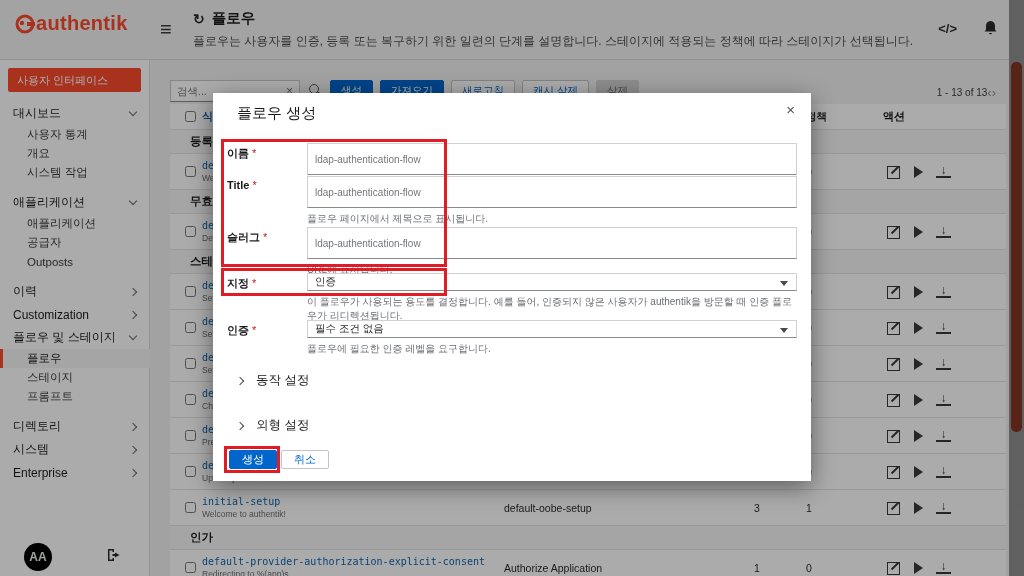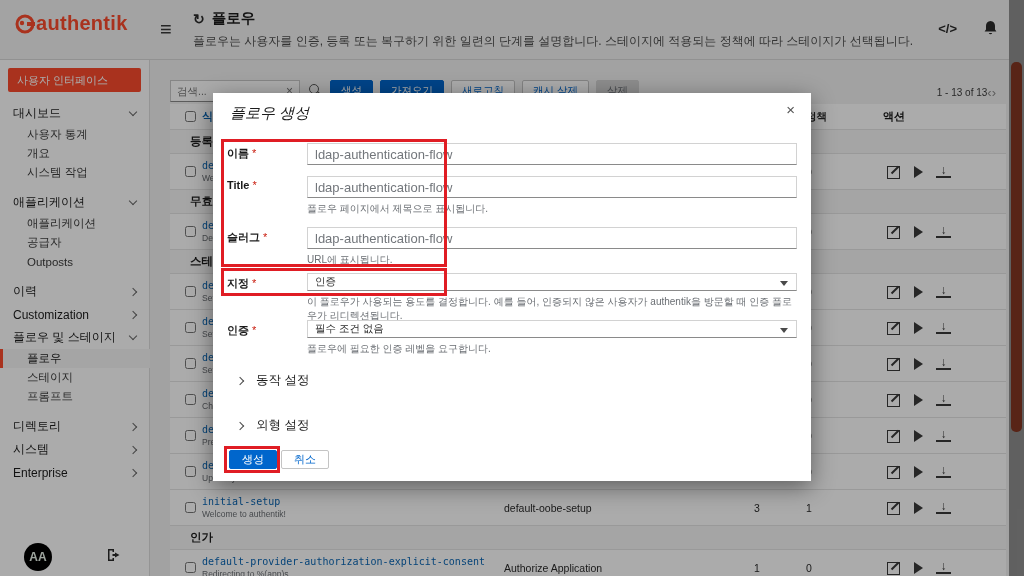--- a/index.html
+++ b/index.html
@@ -74,27 +74,27 @@
   .ic-dl{font-size:12px;font-weight:700;color:#3a3a3a;border-bottom:2px solid #3a3a3a;line-height:11px;height:13px;}
 
   
   .scrollstrip{position:absolute;right:0;top:0;width:15px;height:576px;background:#909090;}
   .scrollthumb{position:absolute;left:2px;top:62px;width:11px;height:370px;background:#833723;border-radius:5px;cursor:pointer;}
 
   
   .overlay{position:absolute;left:0;top:0;width:1024px;height:576px;background:rgba(0,0,0,0.33);z-index:40;}
   .modal{position:absolute;left:213px;top:93px;width:598px;height:388px;background:#fff;z-index:50;
          box-shadow:0 6px 22px rgba(0,0,0,.45);}
-  .modal .mtitle{position:absolute;left:17px;top:11px;font-size:15px;font-weight:500;color:#1b1b1b;font-style:italic;}
+  .modal .mtitle{position:absolute;left:24px;top:11px;font-size:15px;font-weight:500;color:#1b1b1b;}
   .modal .mclose{position:absolute;right:16px;top:8px;font-size:15px;color:#555;cursor:pointer;}
   .mrow{position:absolute;left:14px;width:570px;display:flex;}
   .mlabel{width:80px;font-size:11px;font-weight:700;color:#1b1b1b;padding-top:3px;}
   .req{color:#c9190b;margin-left:3px;font-weight:400;}
   .mctl{flex:1;}
-  .tinput{width:100%;height:22px;border:1px solid #d2d2d2;border-bottom-color:#8a8a8a;padding:0 7px;font-size:13px;color:#72767b;outline:0;background:#fff;}
+  .tinput{width:100%;height:32px;border:1px solid #d2d2d2;border-bottom-color:#8a8a8a;padding:0 7px;font-size:10px;color:#72767b;outline:0;background:#fff;}
   .tselect{position:relative;width:100%;height:18px;border:1px solid #d2d2d2;border-bottom-color:#8a8a8a;background:#fff;
            font-size:10.5px;color:#2b2b2b;display:flex;align-items:center;padding:0 7px;cursor:pointer;}
   .tselect .caret{position:absolute;right:8px;top:7px;width:0;height:0;border-left:4px solid transparent;border-right:4px solid transparent;border-top:5px solid #4a4a4a;}
   .mhelp{font-size:10px;color:#6a6e73;margin-top:4px;}
   .msection{position:absolute;left:24px;display:flex;align-items:center;gap:13px;font-size:12.5px;color:#1b1b1b;cursor:pointer;}
   .msection .chev{position:static;border-color:#4a4a4a;}
   .mbtn{position:absolute;height:19px;padding:0 12px;font-size:11px;display:flex;align-items:center;border-radius:2px;cursor:pointer;}
   .mbtn.create{left:16px;top:357px;background:#0066cc;color:#fff;border:1px solid #0066cc;}
   .mbtn.cancel{left:68px;top:357px;background:#fff;color:#0066cc;border:1px solid #c4c4c4;}
 

